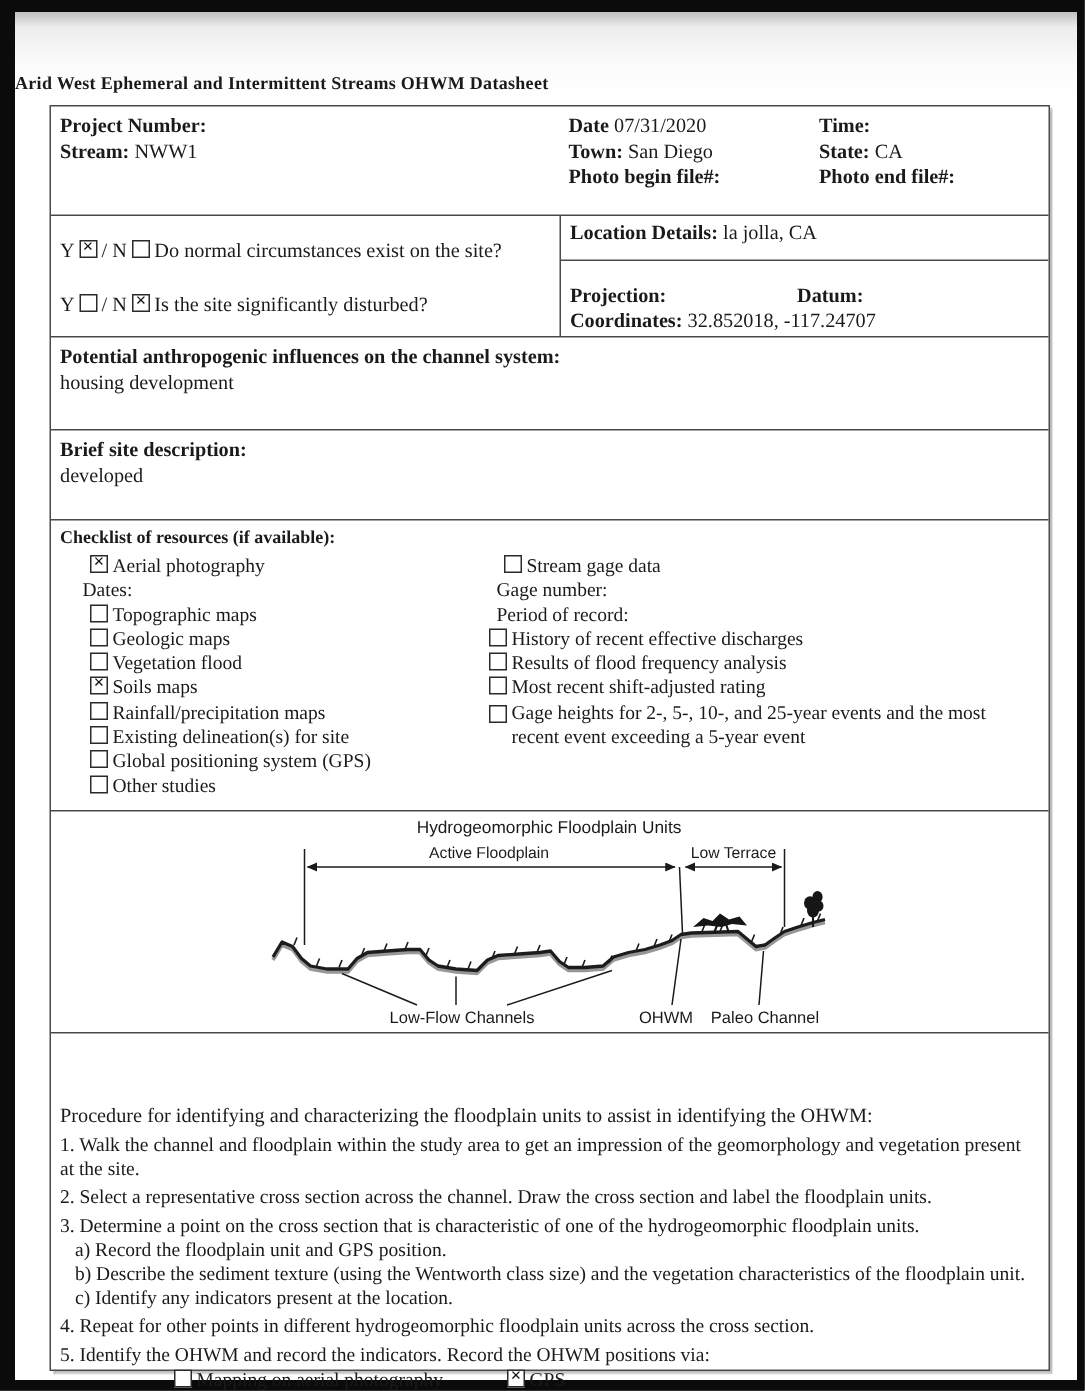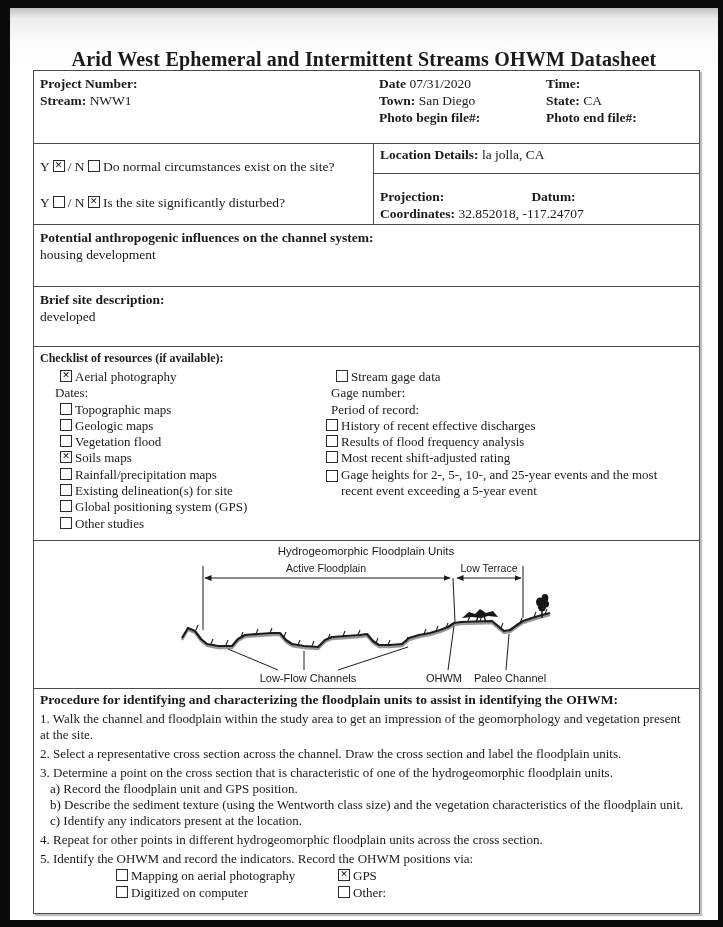--- a/index.html
+++ b/index.html
@@ -1,21 +1,21 @@
 <!DOCTYPE html>
 <html><head>
 <meta charset="utf-8">
 <style>
   html,body{margin:0;padding:0;background:#000;}
   .stage{position:relative;width:723px;height:927px;background:#0b0b0b;overflow:hidden;
          font-family:"Liberation Serif","DejaVu Serif",serif;color:#1a1a1a;}
   .page{position:absolute;left:10px;top:8px;width:708px;height:912px;
         background:linear-gradient(180deg,#bfbfbf 0,#ececec 10px,#fbfbfb 34px,#ffffff 60px);}
-  .doc-title{position:absolute;top:40px;left:0;width:100%;text-align:center;
-             font-weight:bold;font-size:20px;letter-spacing:.2px;}
+  .doc-title{position:absolute;top:40px;left:0;width:100%;
+             font-weight:bold;font-size:12px;letter-spacing:.2px;}
   .form{position:absolute;left:23px;top:62px;width:665px;height:842px;
         border:1px solid #4a4a4a;box-shadow:2px 2px 1px #bdbdbd;background:#fff;
         font-size:13.5px;line-height:17px;box-sizing:content-box;}
   .row{position:relative;overflow:hidden;}
   .bt{border-top:1px solid #4a4a4a;}
   .b{font-weight:bold;}
   
   .cb{display:inline-block;width:10px;height:10px;border:1px solid #2a2a2a;vertical-align:-1px;
       position:relative;background:#fff;margin-right:3px;}
   .cb[data-checked="true"]::before{content:"\2715";position:absolute;left:0;top:-1px;width:10px;
@@ -45,21 +45,21 @@
   .box-indent{padding-left:10px;}
   .wrapitem{white-space:normal;display:flex;align-items:flex-start;}
   .wrapitem .cb{flex:0 0 10px;margin-top:3px;}
   .wrapitem .ck-label{display:block;width:352px;}
   
   .r6{height:147px;}
   .diagram-svg{position:absolute;left:142px;top:1px;}
   .dg-text{font-family:"Liberation Sans","DejaVu Sans",sans-serif;fill:#1a1a1a;}
   
   .r7{padding:3px 6px 0 6px;font-size:13px;line-height:16px;}
-  .proc-title{font-weight:bold;font-size:13.5px;margin-bottom:2px;}
+  .proc-title{font-weight:normal;font-size:13.5px;margin-bottom:2px;margin-top:44px;}
   .step{margin:3px 0 0 0;}
   .sub{margin:0;padding-left:10px;}
   .opt-row{display:flex;padding-left:76px;margin-top:1px;}
   .opt-first{width:222px;}
 </style>
 </head>
 <body>
 
 <div class="stage">
   <div class="page">

